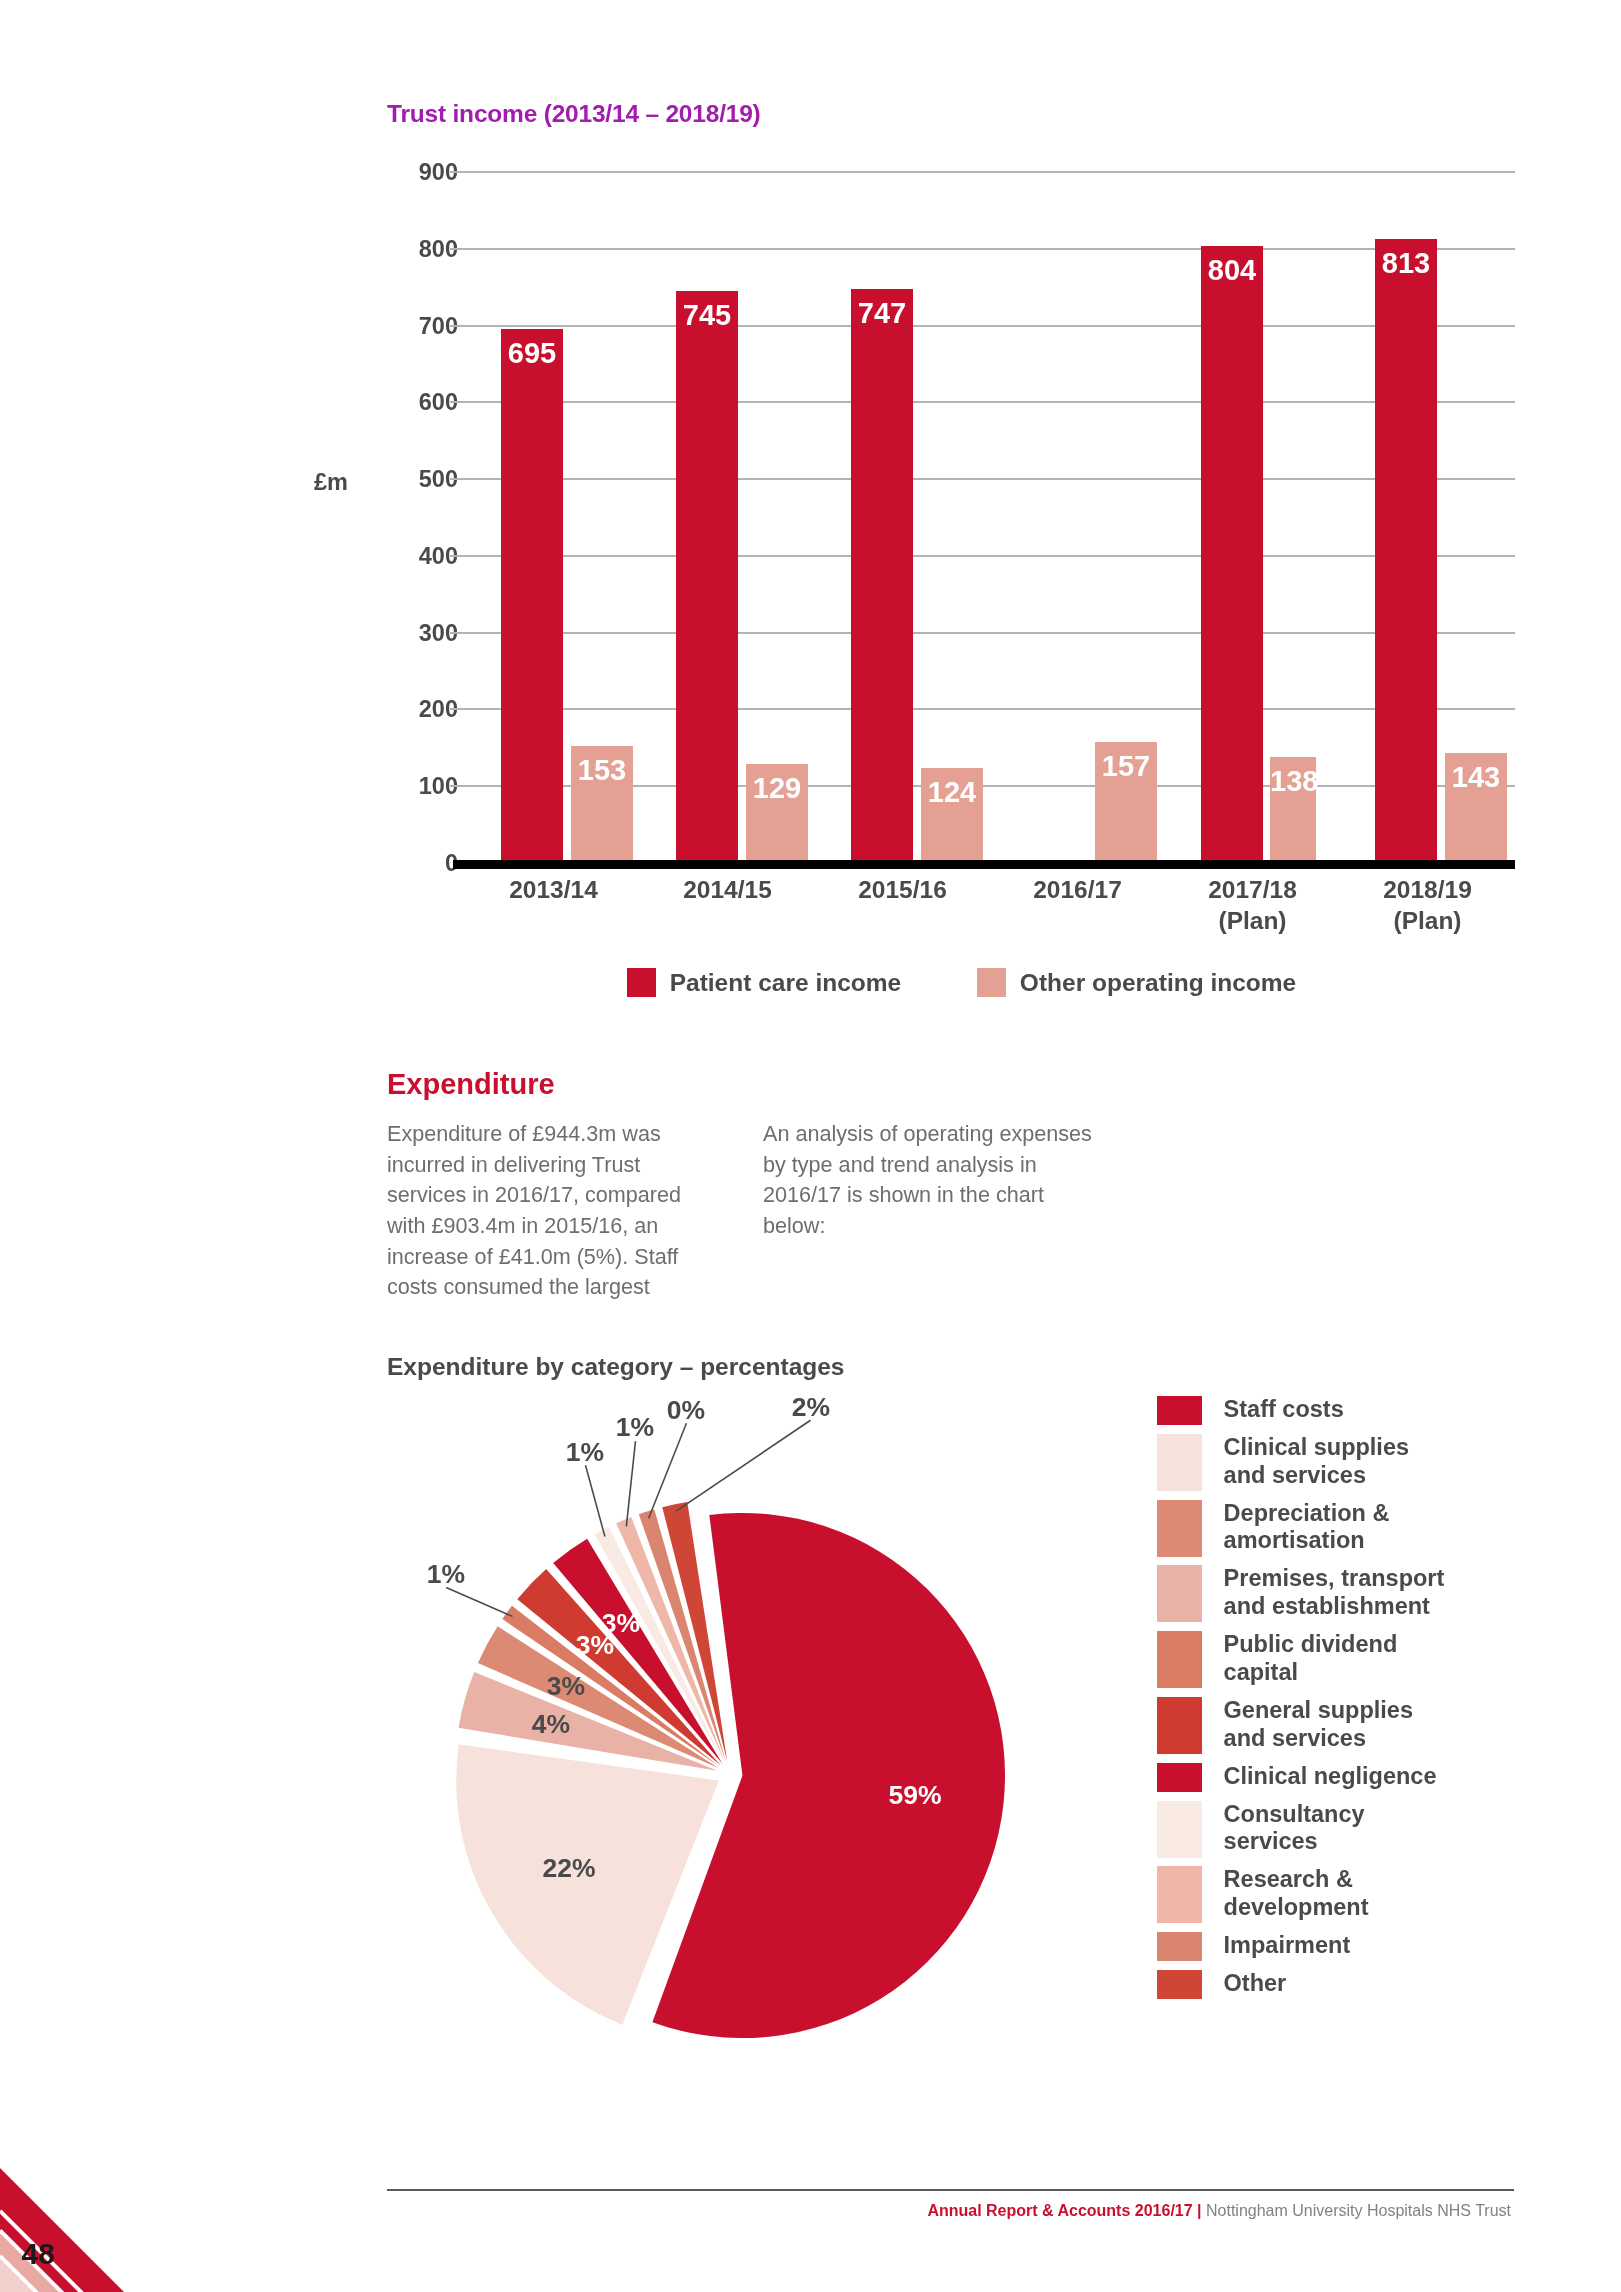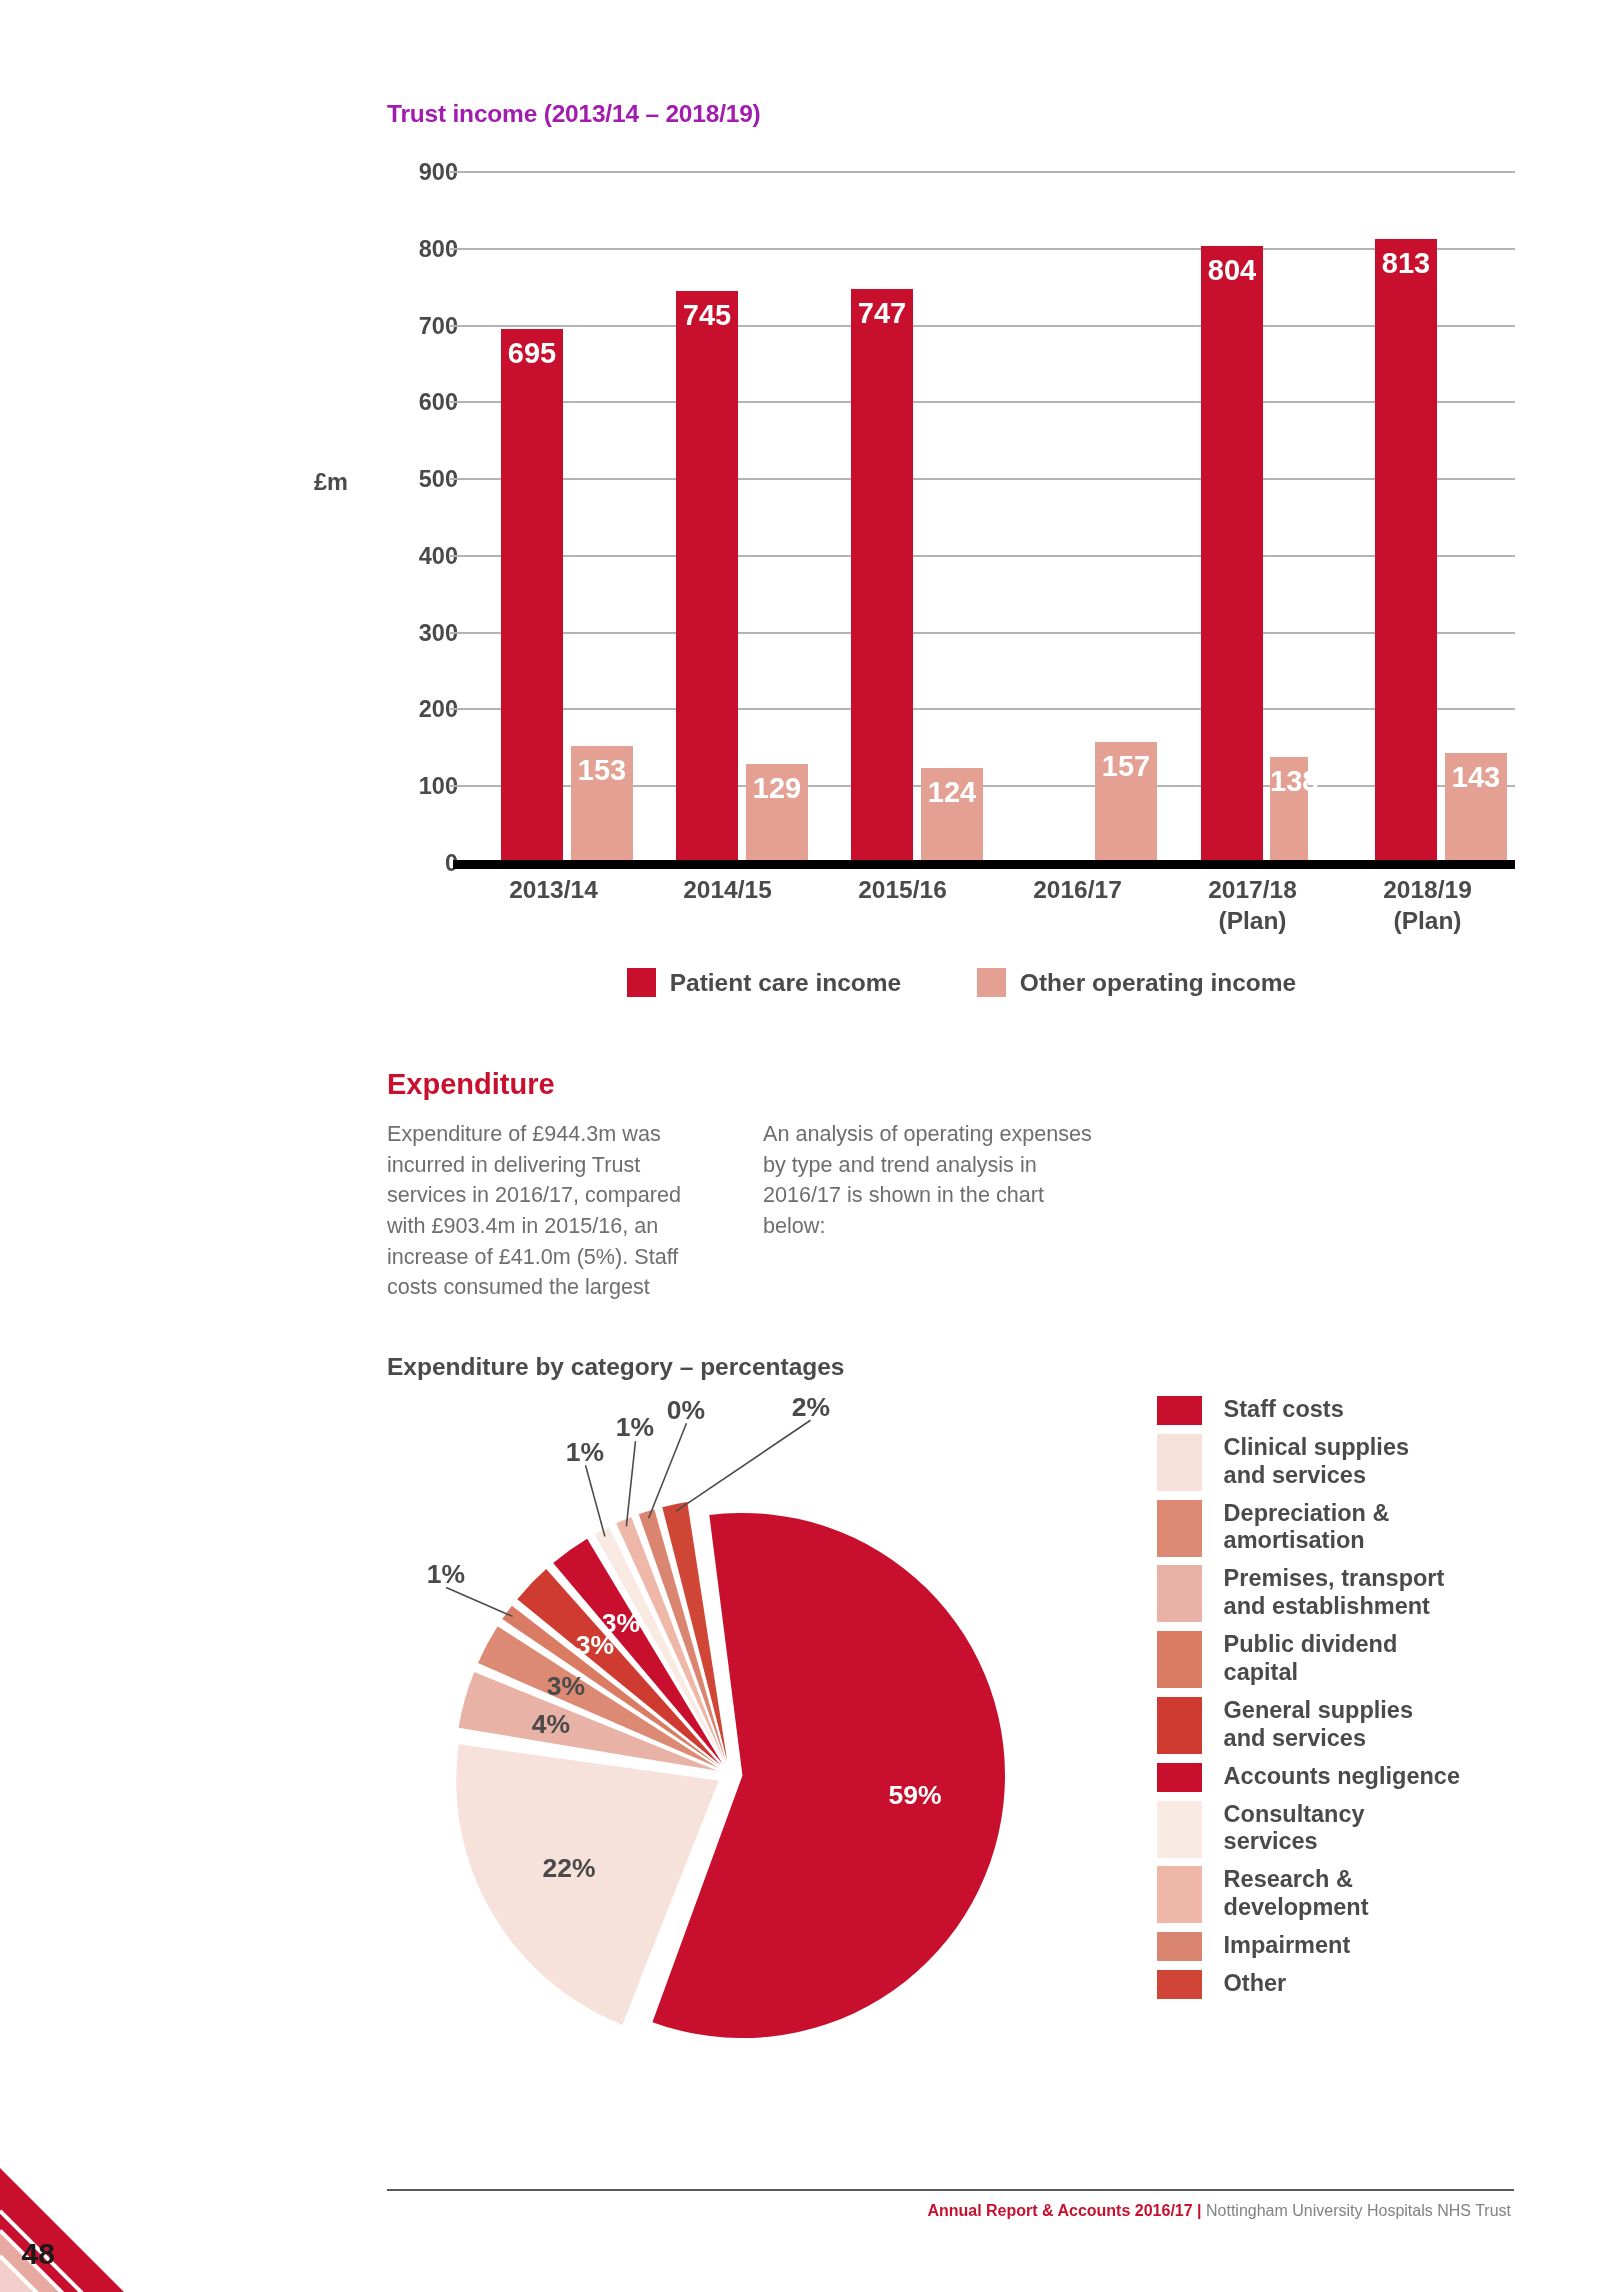--- a/index.html
+++ b/index.html
@@ -187,21 +187,21 @@
       </div>
       <div class="bar oo" style="left: 455px; width: 62px; height: 95px;">
         <div class="bar-value">124</div>
       </div>
       <div class="bar oo" style="left: 629px; width: 62px; height: 121px;">
         <div class="bar-value">157</div>
       </div>
       <div class="bar pc" style="left: 735px; width: 62px; height: 617px;">
         <div class="bar-value">804</div>
       </div>
-      <div class="bar oo" style="left: 804px; width: 38px; height: 106px; padding-left: 28px;">
+      <div class="bar oo" style="left: 804px; width: 46px; height: 106px; padding-left: 28px;">
         <div class="bar-value">138</div>
       </div>
       <div class="bar pc" style="left: 909px; width: 62px; height: 624px;">
         <div class="bar-value">813</div>
       </div>
       <div class="bar oo" style="left: 979px; width: 62px; height: 110px;">
         <div class="bar-value">143</div>
       </div>
     </div>
   <div class="axis-base"></div>
@@ -319,21 +319,21 @@
       <div class="pl-item">
         <div class="pl-sw" style="background: rgb(207, 59, 48); height: 57px;"></div>
         <div class="pl-lbl">
           <div>General supplies</div>
           <div>and services</div>
         </div>
       </div>
       <div class="pl-item">
         <div class="pl-sw" style="background: rgb(200, 16, 46); height: 29px;"></div>
         <div class="pl-lbl">
-          <div>Accounts negligence</div>
+          <div>Clinical negligence</div>
         </div>
       </div>
       <div class="pl-item">
         <div class="pl-sw" style="background: rgb(250, 234, 228); height: 57px;"></div>
         <div class="pl-lbl">
           <div>Consultancy</div>
           <div>services</div>
         </div>
       </div>
       <div class="pl-item">

